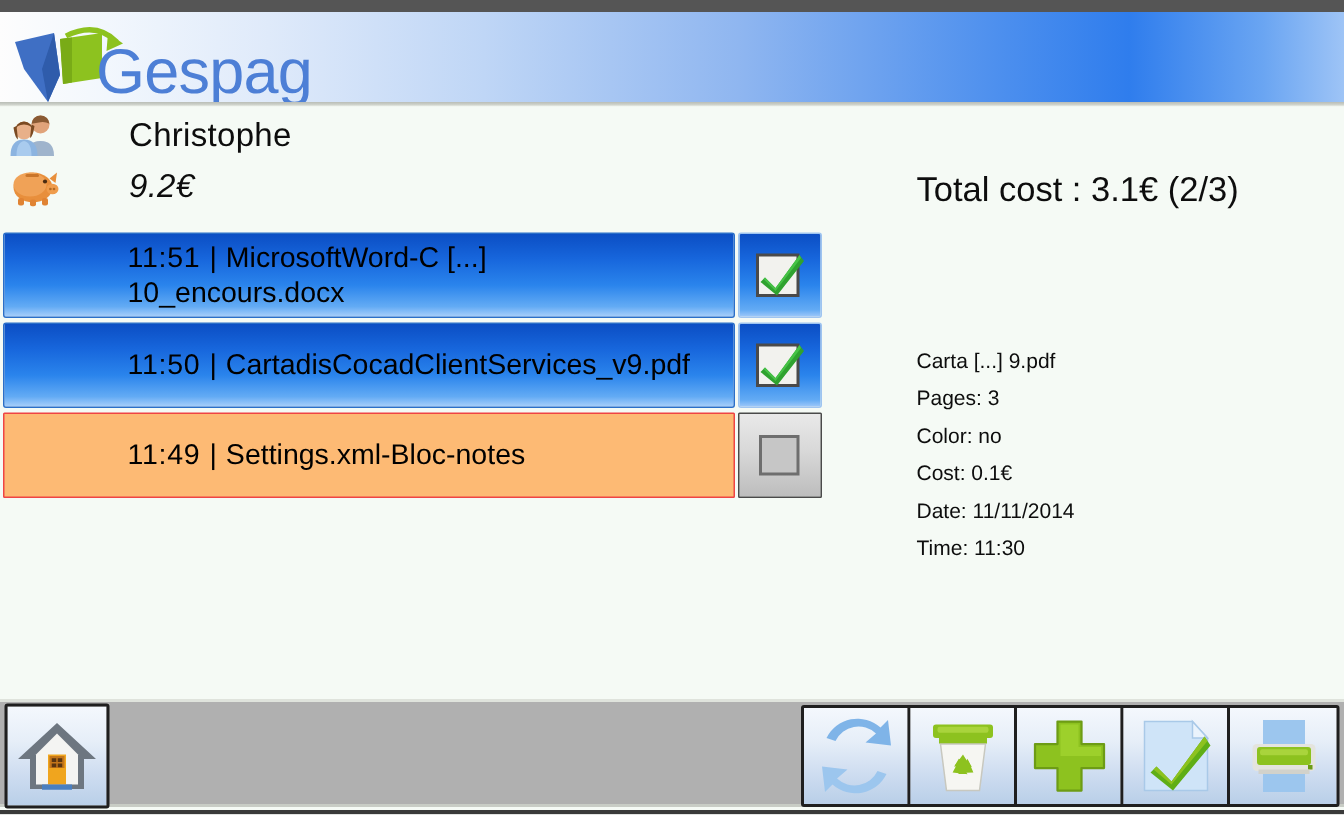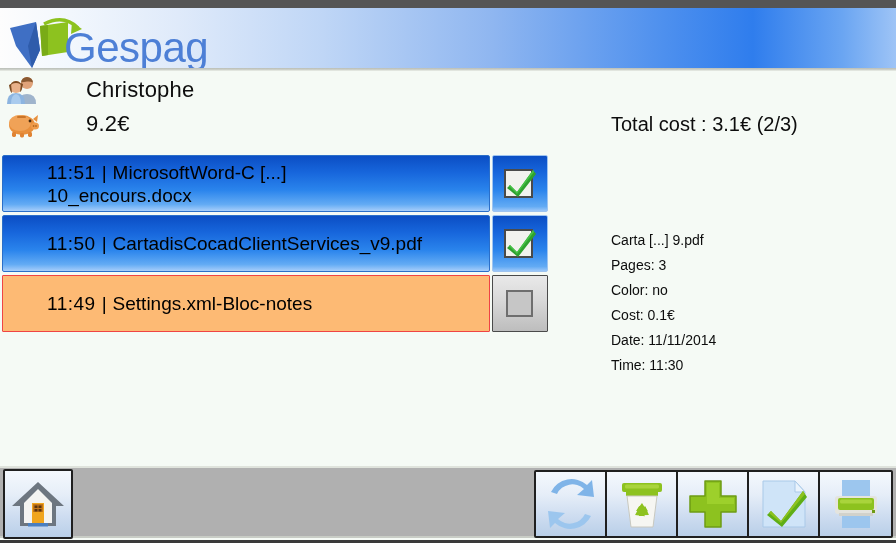--- a/index.html
+++ b/index.html
@@ -63,36 +63,37 @@
     display: flex;
     align-items: center;
     height: 32px;
   }
   .balanceline {
     position: absolute;
     left: 6px; top: 108px;
     display: flex;
     align-items: center;
     height: 32px;
+    font-style: italic;
   }
   .userline .label, .balanceline .label {
     font-size: 22px;
     color: #0d0d0d;
     font-weight: normal;
     letter-spacing: 0.2px;
     margin-left: 44px;
   }
   .icon-box { width: 34px; height: 30px; margin-right: 2px; flex: 0 0 auto; }
   .icon-box svg { display: block; }
 
   
   .totalcost {
     position: absolute;
     left: 611px; top: 113px;
-    font-size: 20px;
+    font-size: 23px;
     color: #0d0d0d;
     white-space: nowrap;
   }
 
   
   .detail {
     position: absolute;
     left: 611px; top: 228px;
     font-size: 14px;
     line-height: 25px;
@@ -113,21 +114,21 @@
     margin-bottom: 3px;
     display: flex;
     align-items: stretch;
   }
   .jobrow .body {
     position: relative;
     flex: 1 1 auto;
     display: flex;
     flex-direction: column;
     justify-content: center;
-    padding-left: 44px;
+    padding-left: 82px;
     box-sizing: border-box;
     overflow: hidden;
   }
   .jobrow.sel .body {
     background: linear-gradient(to bottom, #0b4ec4 0%, #1766dc 30%, #2a84ec 62%, #63abf4 88%, #a7cefa 100%);
     border: 1px solid #2a6fc9;
     border-radius: 2px;
   }
   .jobrow.unsel .body {
     background: #fdba74;

